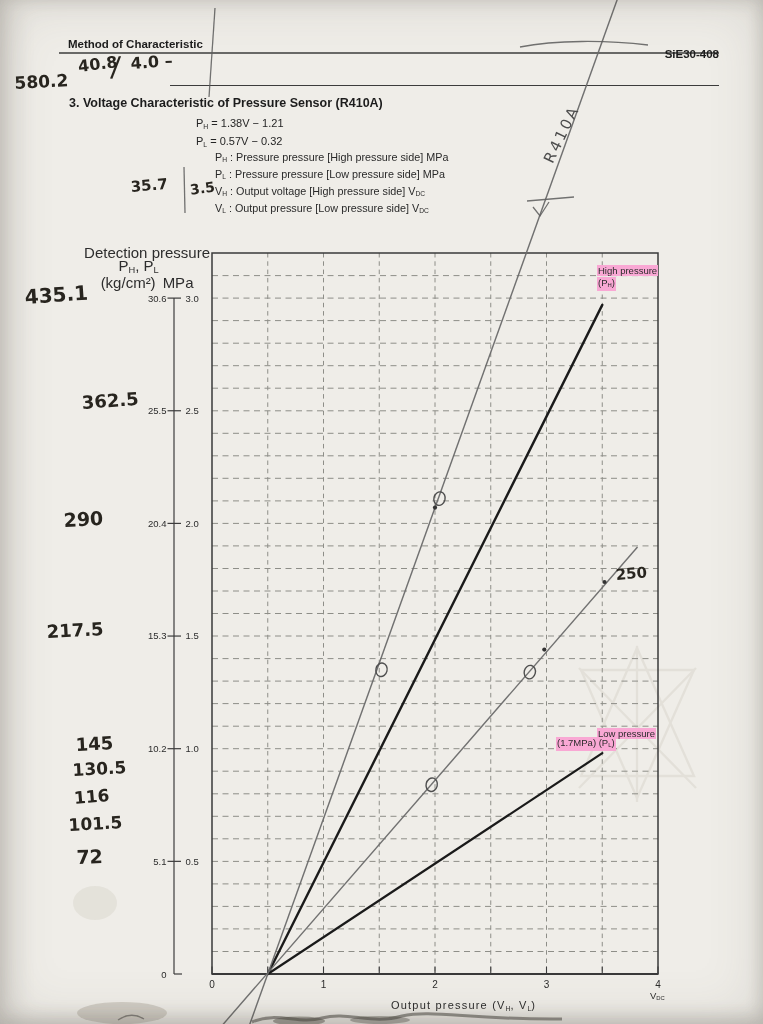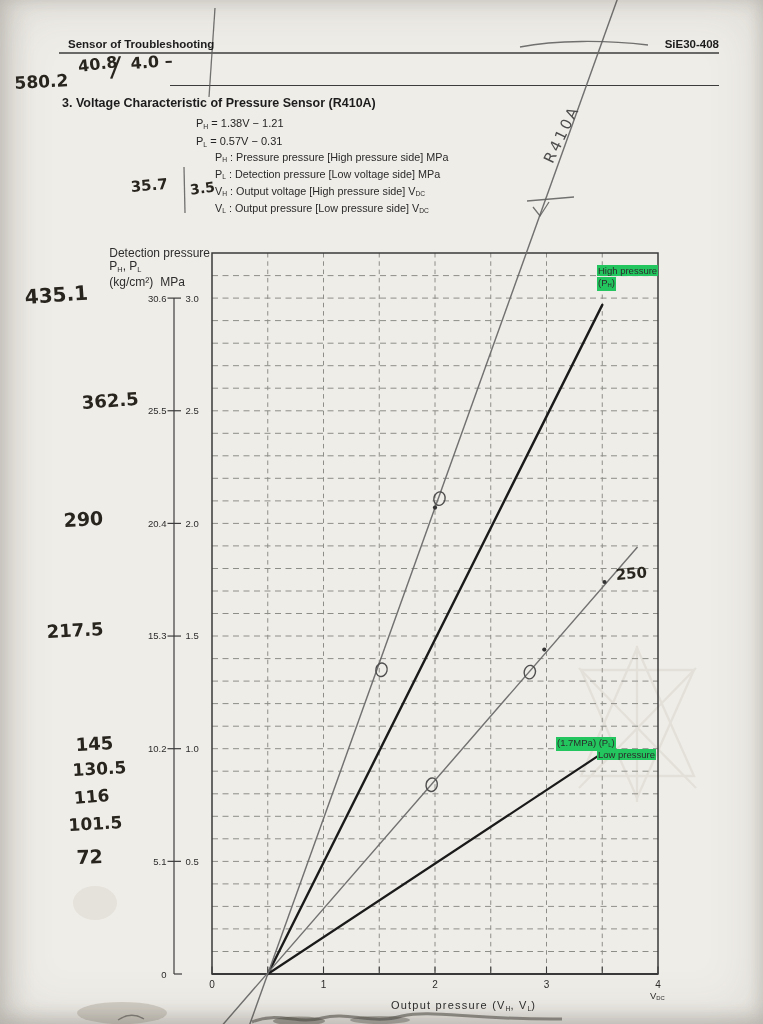--- a/index.html
+++ b/index.html
@@ -8,24 +8,24 @@
   .page::after{content:"";position:absolute;inset:0;pointer-events:none;z-index:60;
         box-shadow:inset 0 0 55px rgba(95,88,75,.16), inset 14px 0 22px rgba(95,88,75,.14),
                    inset 0 -10px 16px rgba(70,64,56,.12), inset -6px 0 14px rgba(95,88,75,.08);}
   #gfx{position:absolute;left:0;top:0;z-index:10;}
   .txt{position:absolute;z-index:20;white-space:nowrap;}
   .hdr{font-size:11.5px;font-weight:700;color:#1d1d1d;}
   .title{font-size:12.5px;font-weight:700;color:#1c1c1c;}
   .formula{font-size:11px;color:#252525;}
   .def{font-size:10.8px;color:#2a2a2a;}
   sub{font-size:.62em;vertical-align:-0.22em;letter-spacing:0;}
-  .ytitle{font-size:12px;line-height:12.8px;text-align:left;color:#2d2d2d;}
+  .ytitle{font-size:15px;line-height:12.8px;text-align:center;color:#2d2d2d;}
   .ytitle .l2{padding-right:17px;}
   .ytitle .gap{display:inline-block;width:7px;}
-  .slabel{font-size:9.5px;color:#2c2c2c;background:#22c55e;padding:0 1px;line-height:11px;}
+  .slabel{font-size:9.5px;color:#2c2c2c;background:#f9a8d4;padding:0 1px;line-height:11px;}
   .xlabel{font-size:11px;letter-spacing:1.2px;color:#2c2c2c;}
   .vdc{font-size:9.5px;color:#2c2c2c;}
   #annotations .ann{position:absolute;z-index:30;white-space:nowrap;
         font-family:"DejaVu Sans",sans-serif;}
 </style>
 </head>
 <body>
 
 <div class="page">
 
@@ -157,56 +157,56 @@
       </g>
       <g>
         <ellipse cx="95" cy="903" rx="22" ry="17" fill="#c9c4b6" opacity="0.28"></ellipse>
         <ellipse cx="122" cy="1013" rx="45" ry="11" fill="#a29c8e" opacity="0.38"></ellipse>
         <path d="M252,1022 C278,1011 298,1025 322,1018 C348,1011 372,1025 402,1016 C432,1009 470,1020 562,1019" stroke="#35332e" stroke-width="3" fill="none" opacity="0.5"></path>
         <ellipse cx="299" cy="1021" rx="26" ry="4.5" fill="#4a463f" opacity="0.45"></ellipse>
         <ellipse cx="380" cy="1020" rx="30" ry="4" fill="#4a463f" opacity="0.38"></ellipse>
       </g>
     </svg>
 
-  <div class="txt hdr" style="left:68px;top:38px">Sensor of Troubleshooting</div>
-  <div class="txt hdr" style="right:44px;top:38px">SiE30-408</div>
-
-  <div class="txt title" style="left:62px;top:96px">3. Voltage Characteristic of Pressure Sensor (R410A)</div>
+  <div class="txt hdr" style="left:68px;top:38px">Method of Characteristic</div>
+  <div class="txt hdr" style="right:44px;top:48px">SiE30-408</div>
+
+  <div class="txt title" style="left:69px;top:96px">3. Voltage Characteristic of Pressure Sensor (R410A)</div>
 
   <div class="txt formula" style="left:196px;top:117px">
     <span>P</span><sub>H</sub><span> = 1.38V − 1.21</span>
   </div>
   <div class="txt formula" style="left:196px;top:135px">
-    <span>P</span><sub>L</sub><span> = 0.57V − 0.31</span>
+    <span>P</span><sub>L</sub><span> = 0.57V − 0.32</span>
   </div>
 
   <div class="txt def" style="left:215px;top:151px">
     <span>P</span><sub>H</sub><span> : Pressure pressure [High pressure side] MPa</span><sub></sub>
   </div>
   <div class="txt def" style="left:215px;top:168px">
-    <span>P</span><sub>L</sub><span> : Detection pressure [Low voltage side] MPa</span><sub></sub>
+    <span>P</span><sub>L</sub><span> : Pressure pressure [Low pressure side] MPa</span><sub></sub>
   </div>
   <div class="txt def" style="left:215px;top:185px">
     <span>V</span><sub>H</sub><span> : Output voltage [High pressure side] V</span><sub>DC</sub>
   </div>
   <div class="txt def" style="left:215px;top:202px">
     <span>V</span><sub>L</sub><span> : Output pressure [Low pressure side] V</span><sub>DC</sub>
   </div>
 
   <div class="txt ytitle" style="right:553px;top:247px">
     <div>Detection pressure</div>
     <div class="l2"><span>P</span><sub>H</sub><span>, P</span><sub>L</sub></div>
     <div><span>(kg/cm²)</span><span class="gap"></span><span>MPa</span></div>
   </div>
 
   <div class="txt slabel" style="left:597px;top:265px">High pressure</div>
   <div class="txt slabel" style="left:597px;top:277px">
     <span>(P</span><sub>H</sub><span>)</span>
   </div>
-  <div class="txt slabel" style="left:597px;top:749px">Low pressure</div>
+  <div class="txt slabel" style="left:597px;top:728px">Low pressure</div>
   <div class="txt slabel" style="left:556px;top:736.5px">
     <span>(1.7MPa) (P</span><sub>L</sub><span>)</span>
   </div>
 
   <div class="txt xlabel" style="left:391px;top:999px">
     <span>Output pressure (V</span><sub>H</sub><span>, V</span><sub>L</sub><span>)</span>
   </div>
   <div class="txt vdc" style="left:650px;top:990px">
     <span>V</span><sub>DC</sub>
   </div>

